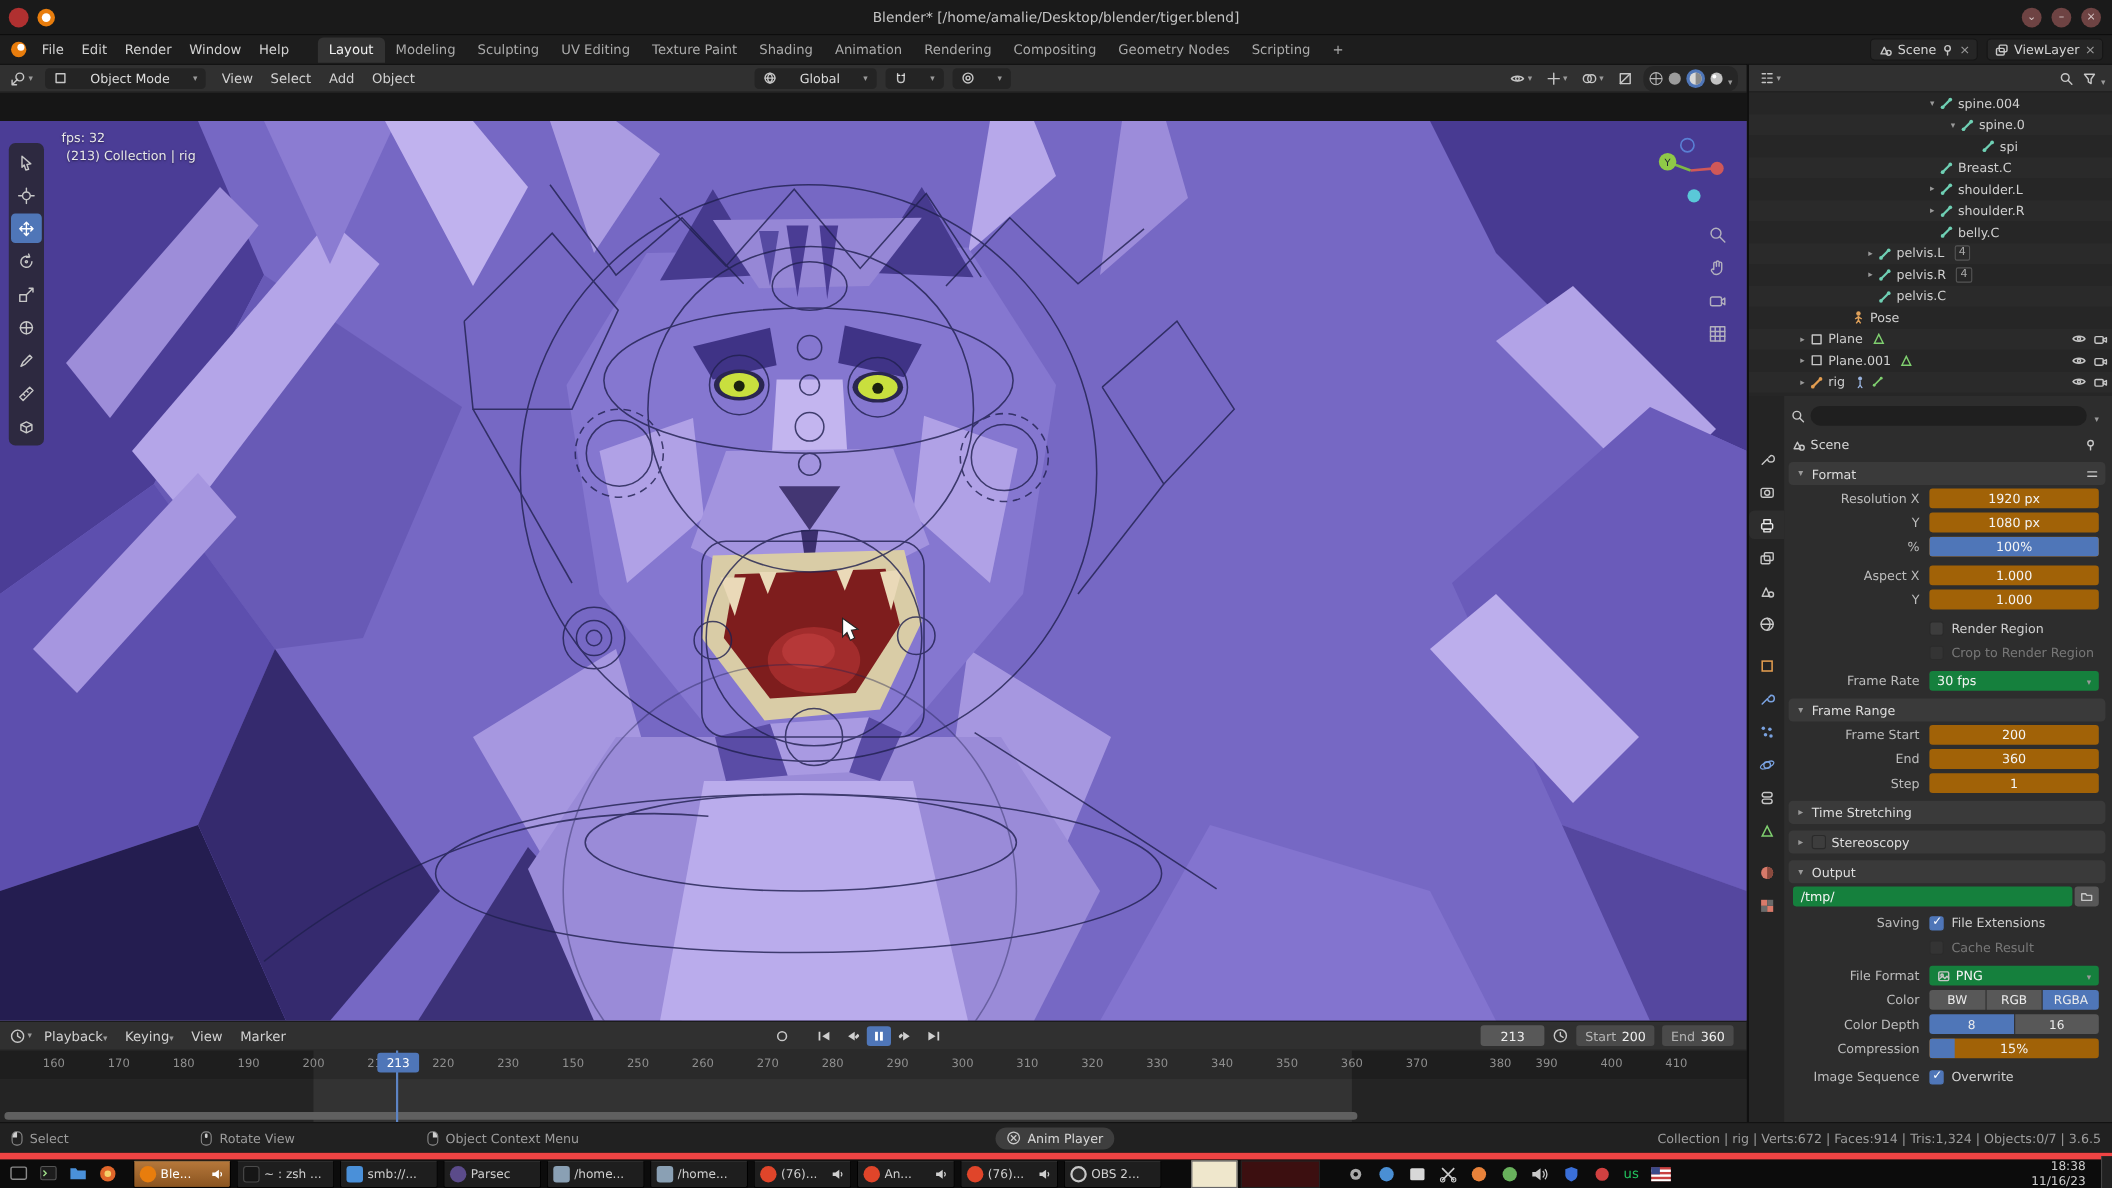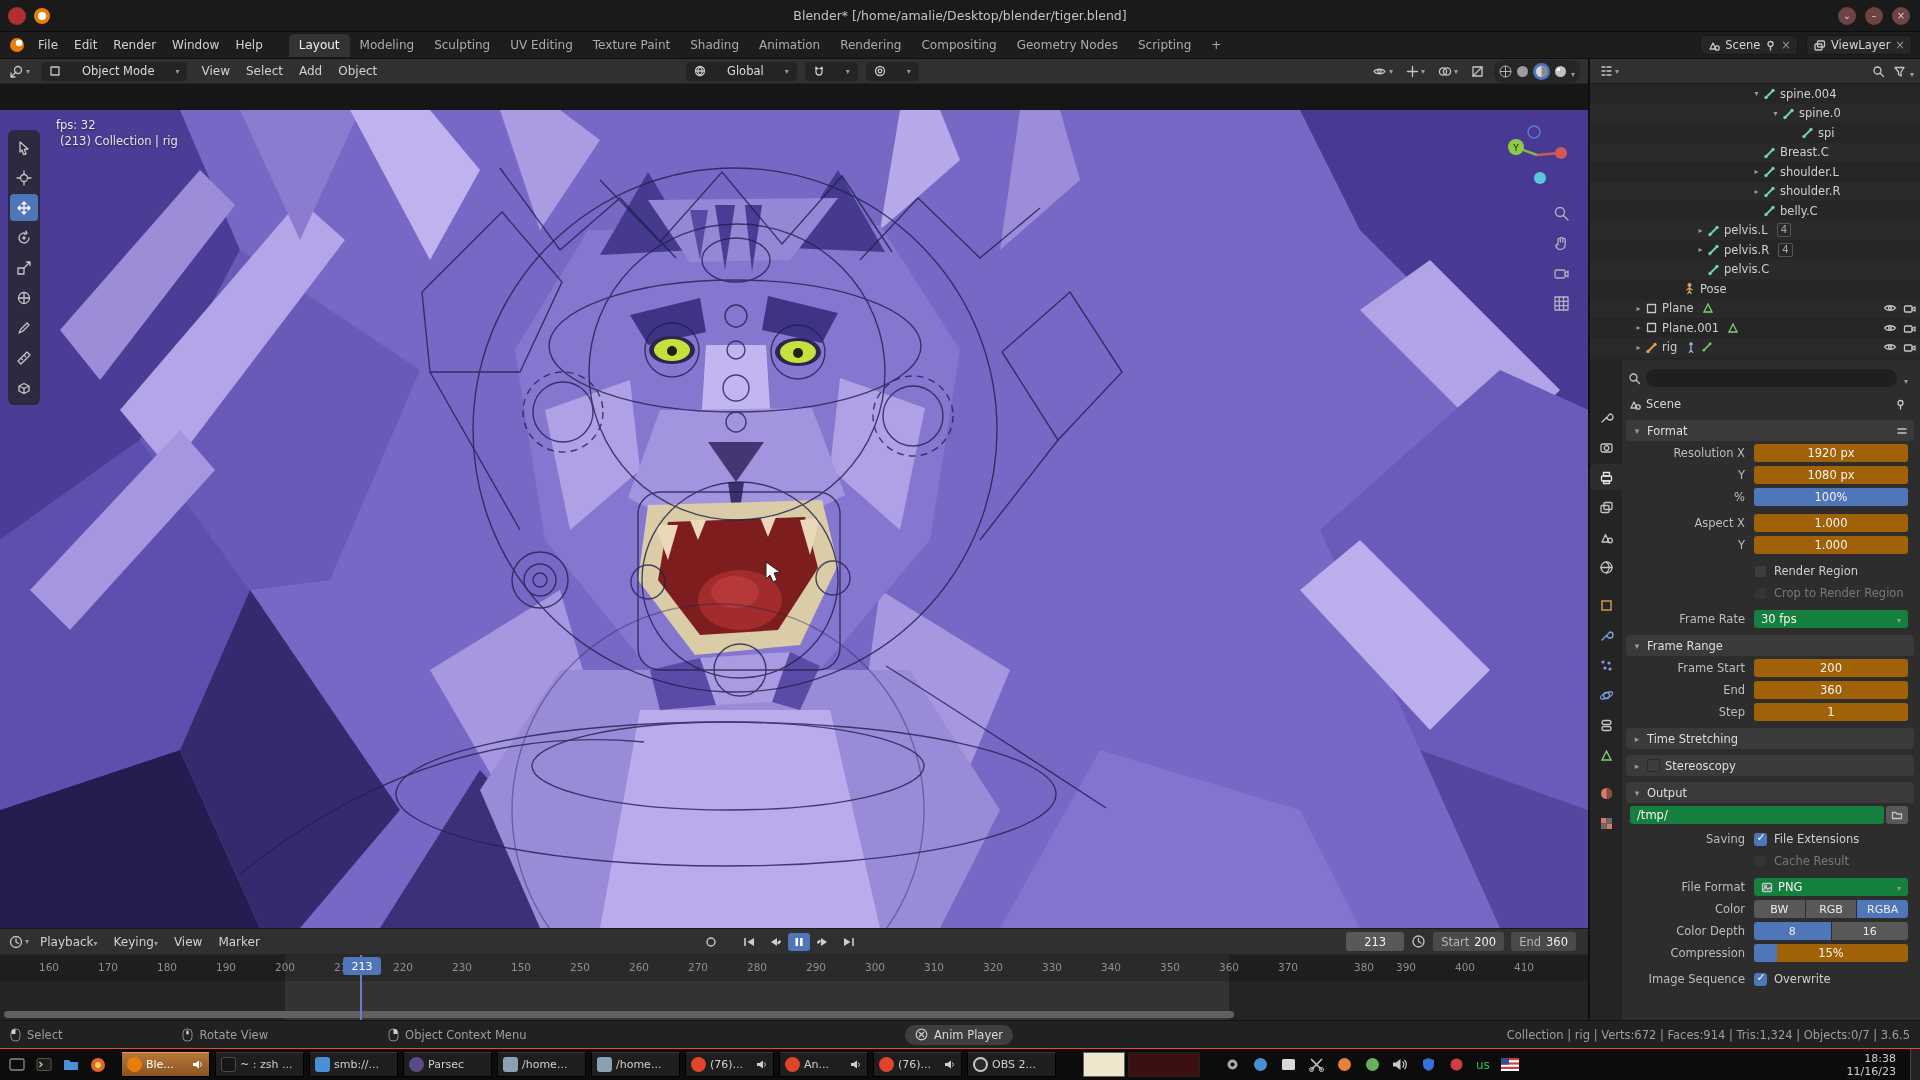--- a/index.html
+++ b/index.html
@@ -85,21 +85,21 @@
 .sb:last-child{border-radius:0 3px 3px 0}
 .sb.on{background:#4f76b8}
 .searchbox{flex:1;height:18px;background:#1f1f1f;border-radius:9px;display:flex;align-items:center;padding:0 7px;gap:5px}
 
 
 .statusbar{position:absolute;left:0;top:1020px;width:1920px;height:28px;background:#212121;border-top:1px solid #121212;display:flex;align-items:center;font-size:11.5px;color:#9d9d9d}
 .hint{display:flex;gap:6px;align-items:center;white-space:nowrap}
 .chip{display:flex;gap:6px;align-items:center;background:#3e3e3e;border-radius:11px;height:20px;padding:0 10px;color:#d8d8d8}
 
 
-.taskbar{position:absolute;left:0;top:1048px;width:1920px;height:32px;background:#0c0c0c;border-top:1px solid #ef4444;display:flex;align-items:center}
+.taskbar{position:absolute;left:0;top:1048px;width:1920px;height:32px;background:#0c0c0c;border-top:6px solid #ef4444;display:flex;align-items:center}
 .tbtn{width:89px;height:25px;background:#1e1e1e;border:1px solid #000;border-top-color:#383838;border-radius:2px;display:flex;align-items:center;gap:4px;padding:0 5px;font-size:11px;color:#cfcfcf;margin-right:5px;flex:none}
 .tbtn.active{background:linear-gradient(#b5773a,#8a5420);color:#fff;border-top-color:#d9a05e}
 .tbtn .tl{flex:1;overflow:hidden;white-space:nowrap;text-overflow:clip}
 .ticon{width:15px;height:15px;border-radius:3px;flex:none}
 .tray{display:flex;align-items:center;gap:11px}
 .clock{text-align:right;font-size:11px;color:#cfcfcf;line-height:13px}
 </style>
 </head>
 <body>
 

